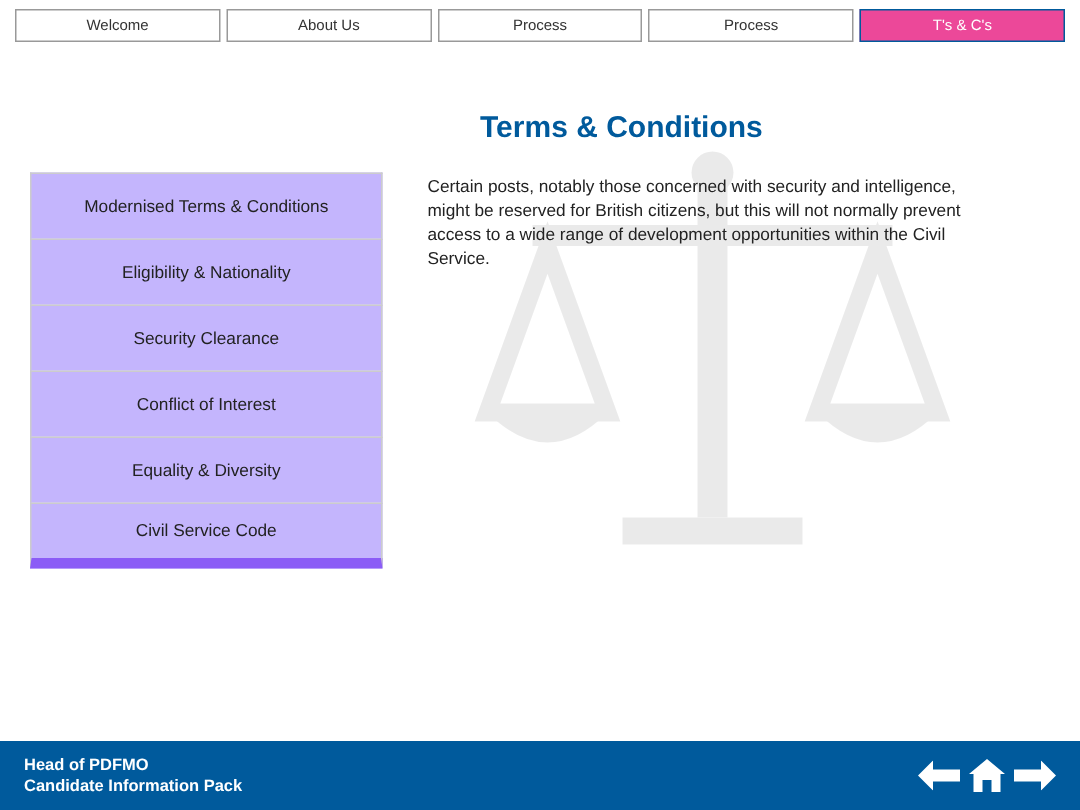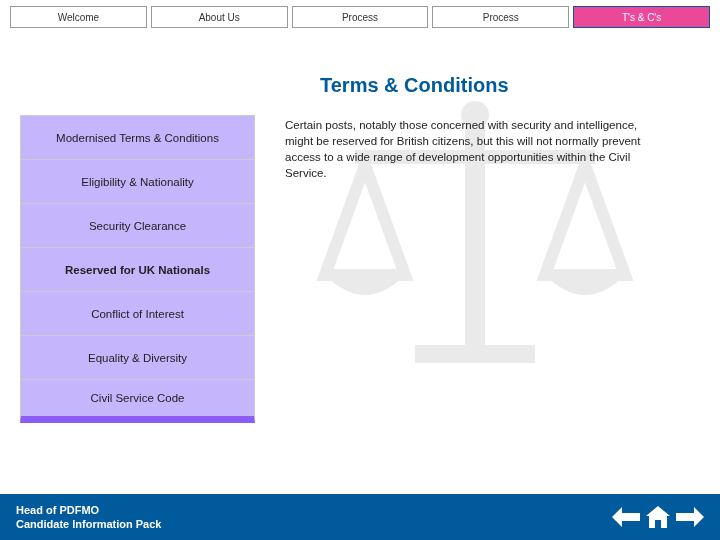--- a/index.html
+++ b/index.html
@@ -131,21 +131,20 @@
   <div class="tab active">T's &amp; C's</div>
 </div>
 
 <h1 class="page-title">Terms &amp; Conditions</h1>
 
 <div class="content">
   <div class="sidebar">
     <div class="sidebar-item">Modernised Terms &amp; Conditions</div>
     <div class="sidebar-item">Eligibility &amp; Nationality</div>
     <div class="sidebar-item">Security Clearance</div>
-    <div class="sidebar-item active">Reserved for UK Nationals</div>
     <div class="sidebar-item">Conflict of Interest</div>
     <div class="sidebar-item">Equality &amp; Diversity</div>
     <div class="sidebar-item">Civil Service Code</div>
   </div>
 
   <div class="main">
     <svg class="scales-bg" viewBox="0 0 360 300">
       <g fill="#000">
         <rect x="170" y="20" width="20" height="230"></rect>
         <rect x="60" y="55" width="240" height="14"></rect>

